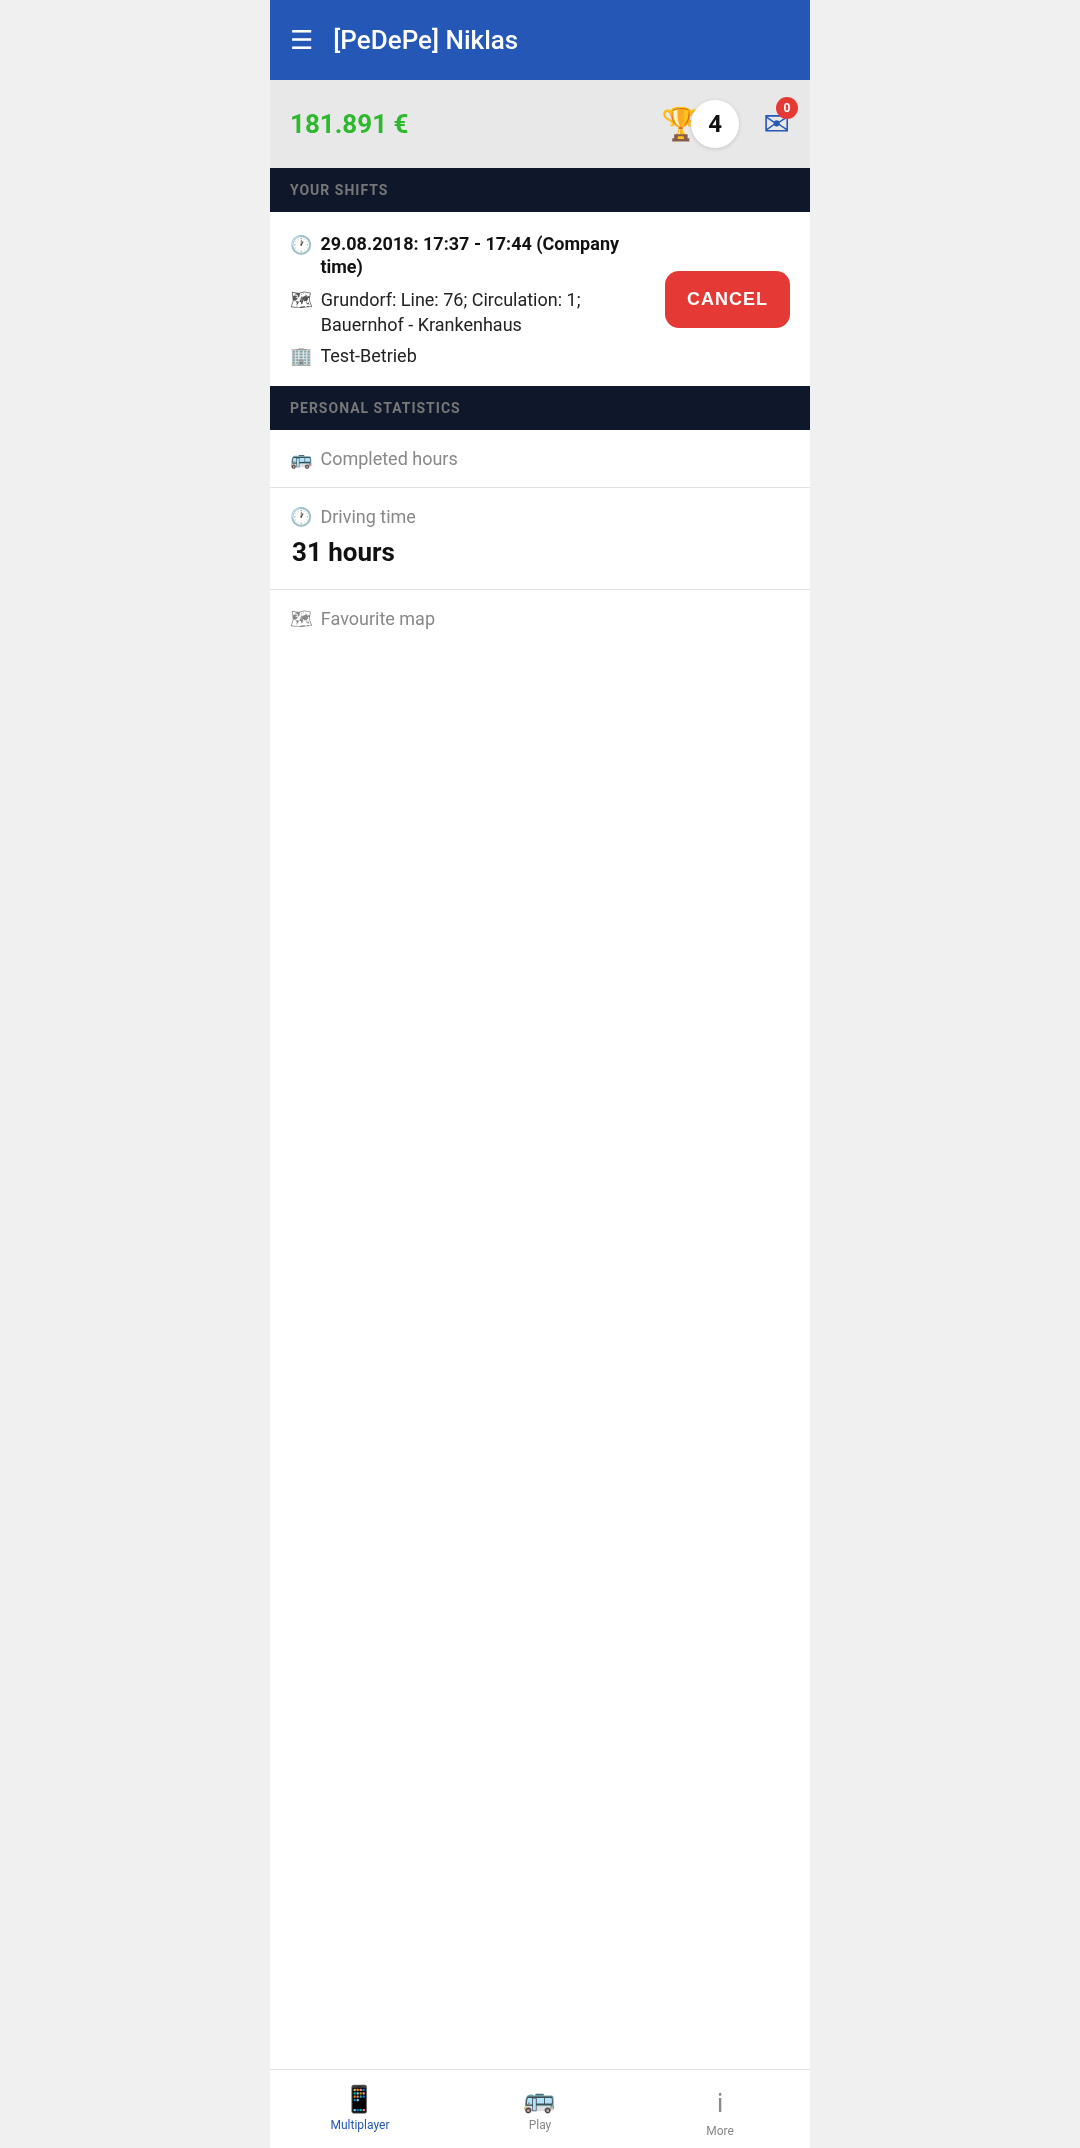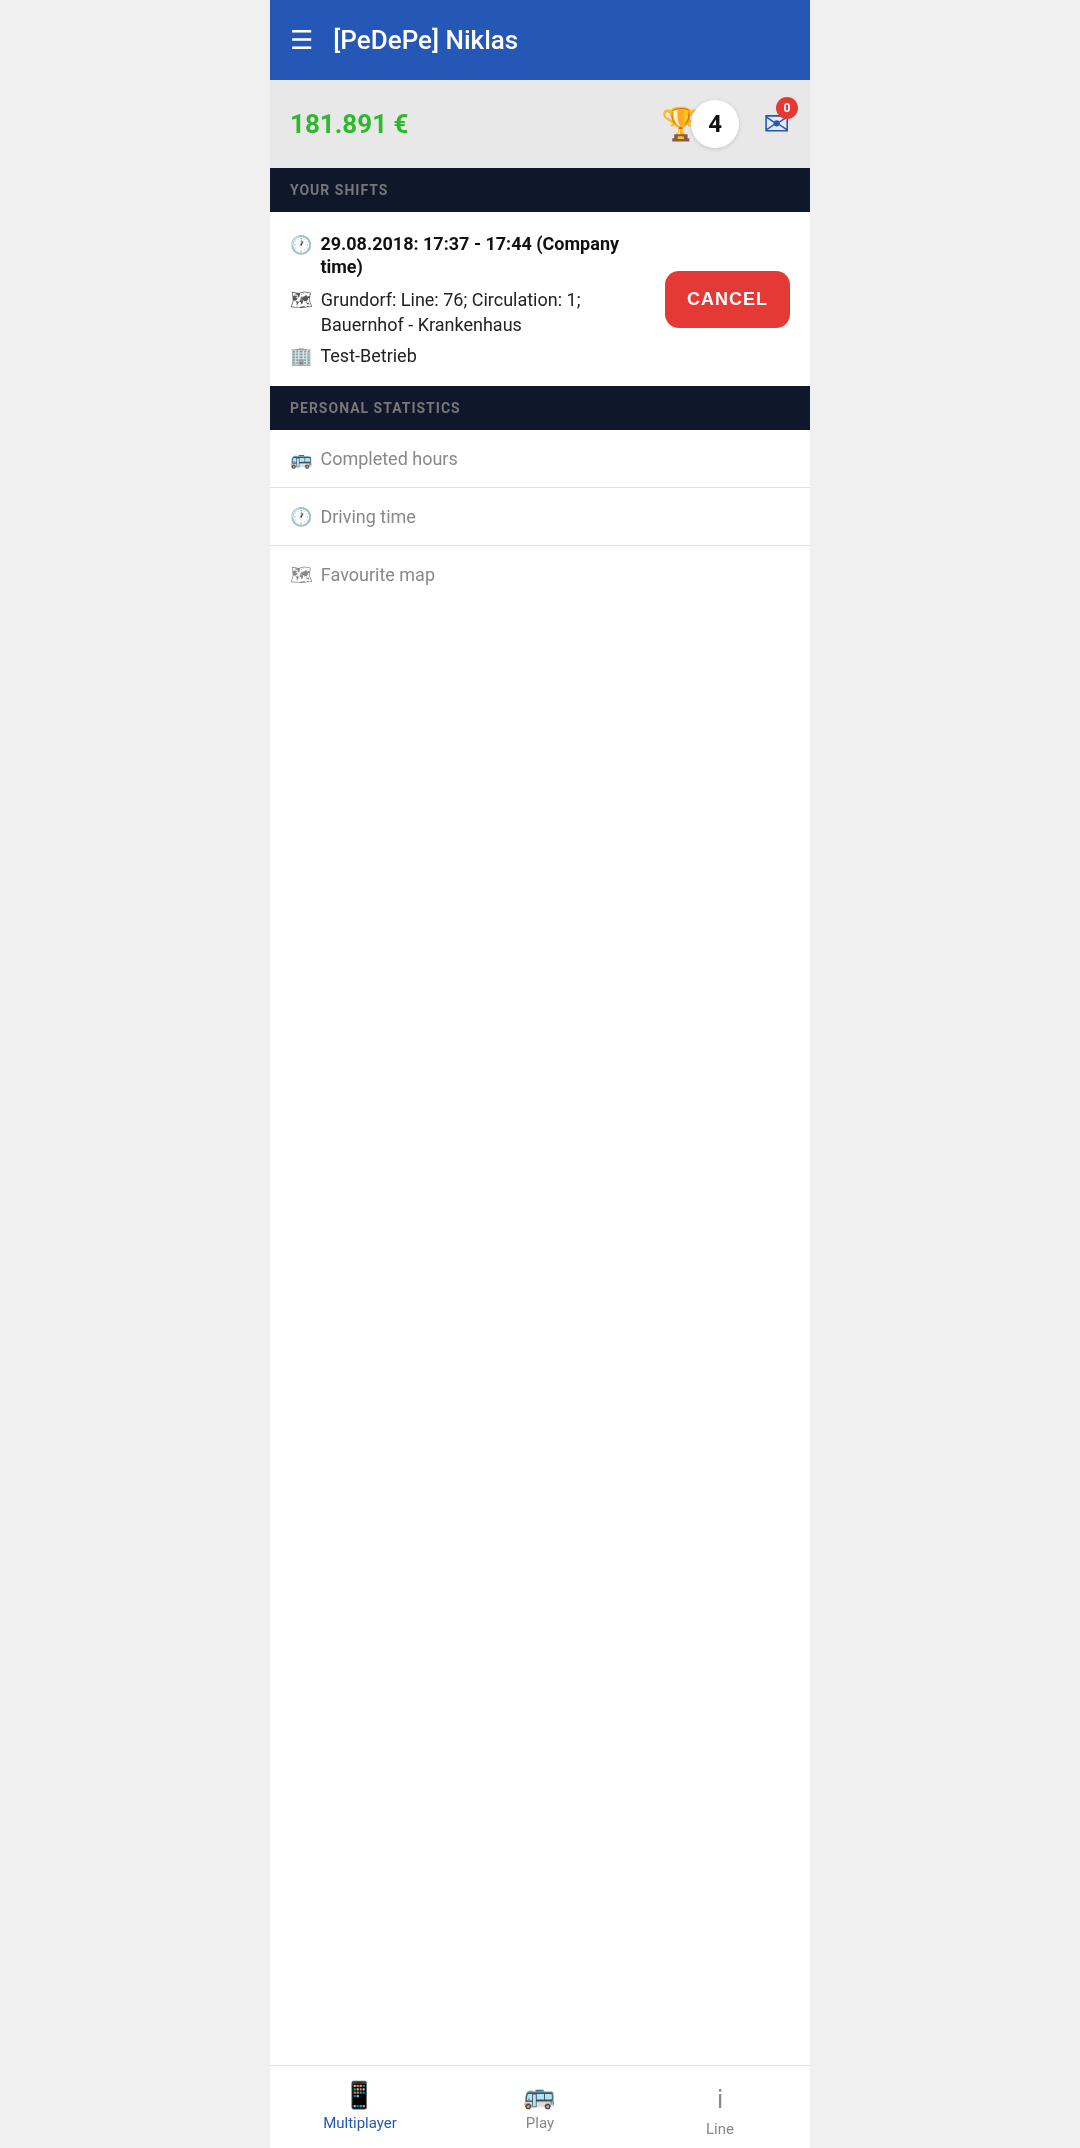--- a/index.html
+++ b/index.html
@@ -261,21 +261,21 @@
       padding: 14px 10px 10px;
       cursor: pointer;
       gap: 4px;
     }
 
     .nav-item .nav-icon {
       font-size: 26px;
     }
 
     .nav-item .nav-label {
-      font-size: 15px;
+      font-size: 12px;
     }
 
     .nav-item.active .nav-icon,
     .nav-item.active .nav-label {
       color: #2557b7;
     }
 
     .nav-item.inactive .nav-icon,
     .nav-item.inactive .nav-label {
       color: #888;
@@ -337,20 +337,21 @@
       <span class="stat-label">Completed hours</span>
     </div>
   </div>
   <div class="stat-divider"></div>
 
   <div class="stat-item">
     <div class="stat-label-row">
       <span class="stat-icon">🕐</span>
       <span class="stat-label">Driving time</span>
     </div>
+    <div class="stat-value">31 hours</div>
   </div>
   <div class="stat-divider"></div>
 
   <div class="stat-item">
     <div class="stat-label-row">
       <span class="stat-icon">🗺</span>
       <span class="stat-label">Favourite map</span>
     </div>
   </div>
 
@@ -360,15 +361,15 @@
   <div class="nav-item active">
     <span class="nav-icon">📱</span>
     <span class="nav-label">Multiplayer</span>
   </div>
   <div class="nav-item inactive">
     <span class="nav-icon">🚌</span>
     <span class="nav-label">Play</span>
   </div>
   <div class="nav-item inactive">
     <span class="nav-icon">ℹ</span>
-    <span class="nav-label">Line</span>
+    <span class="nav-label">More</span>
   </div>
 </div>
 
 </body></html>

